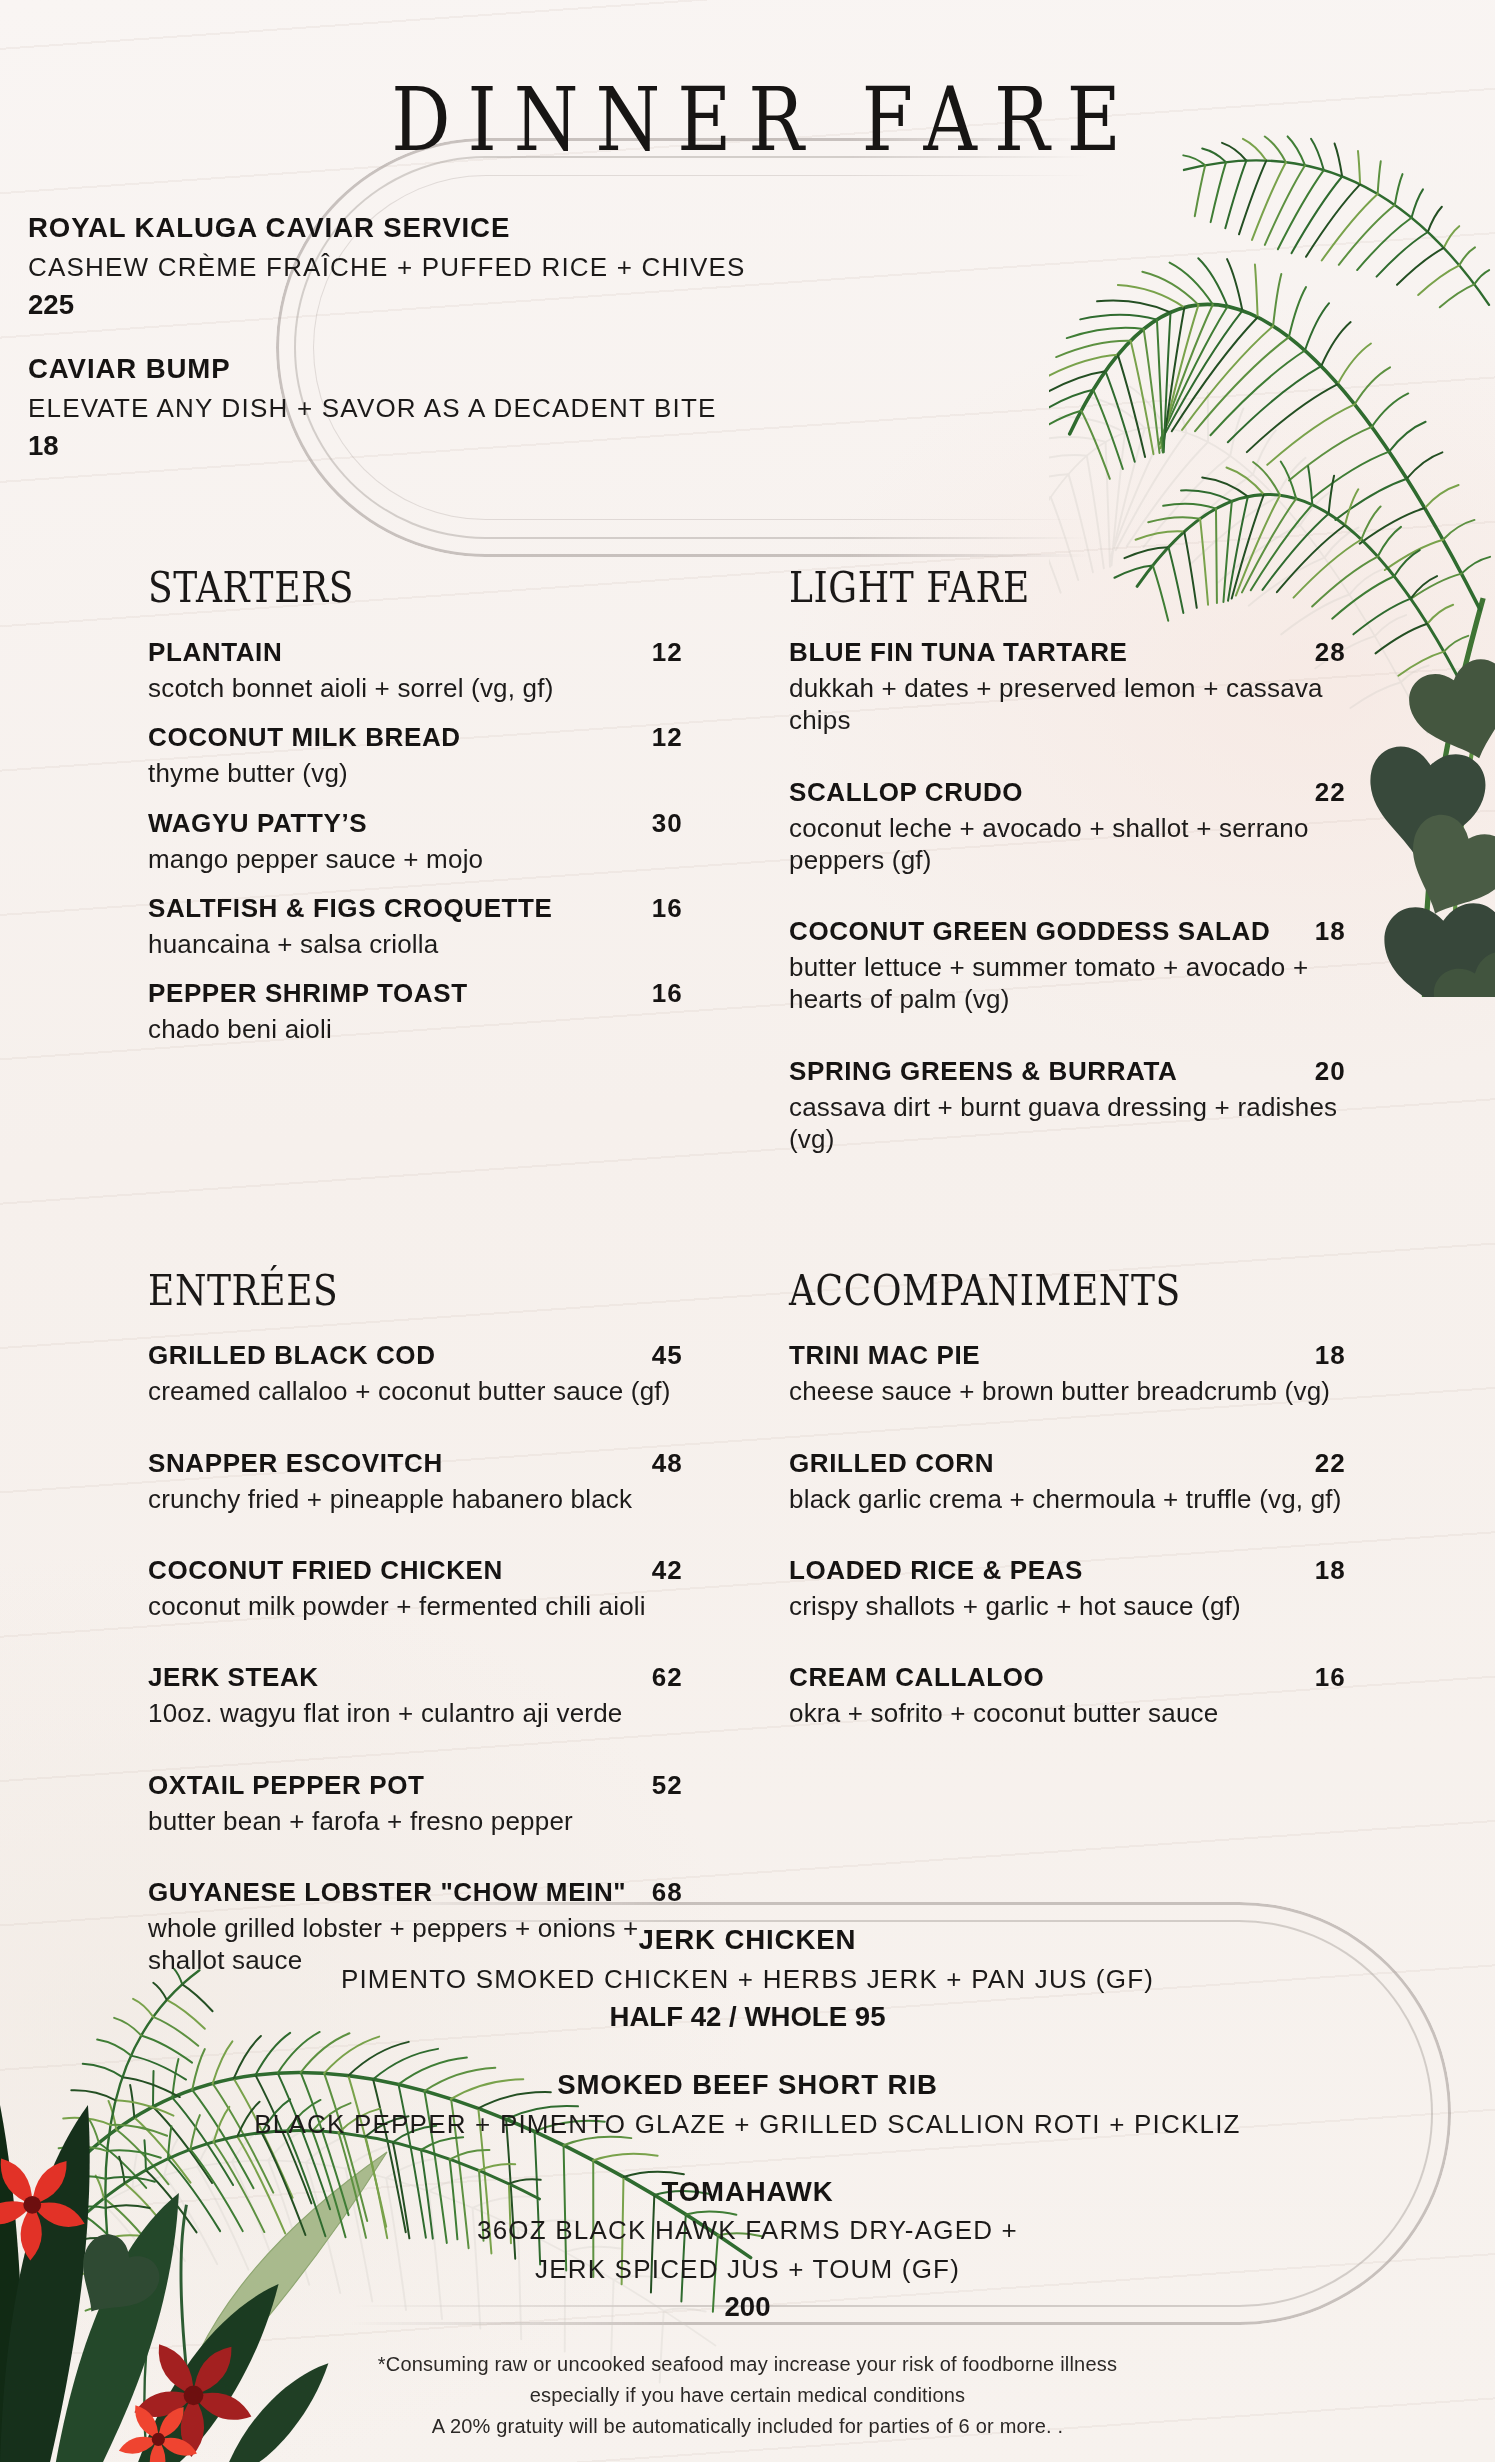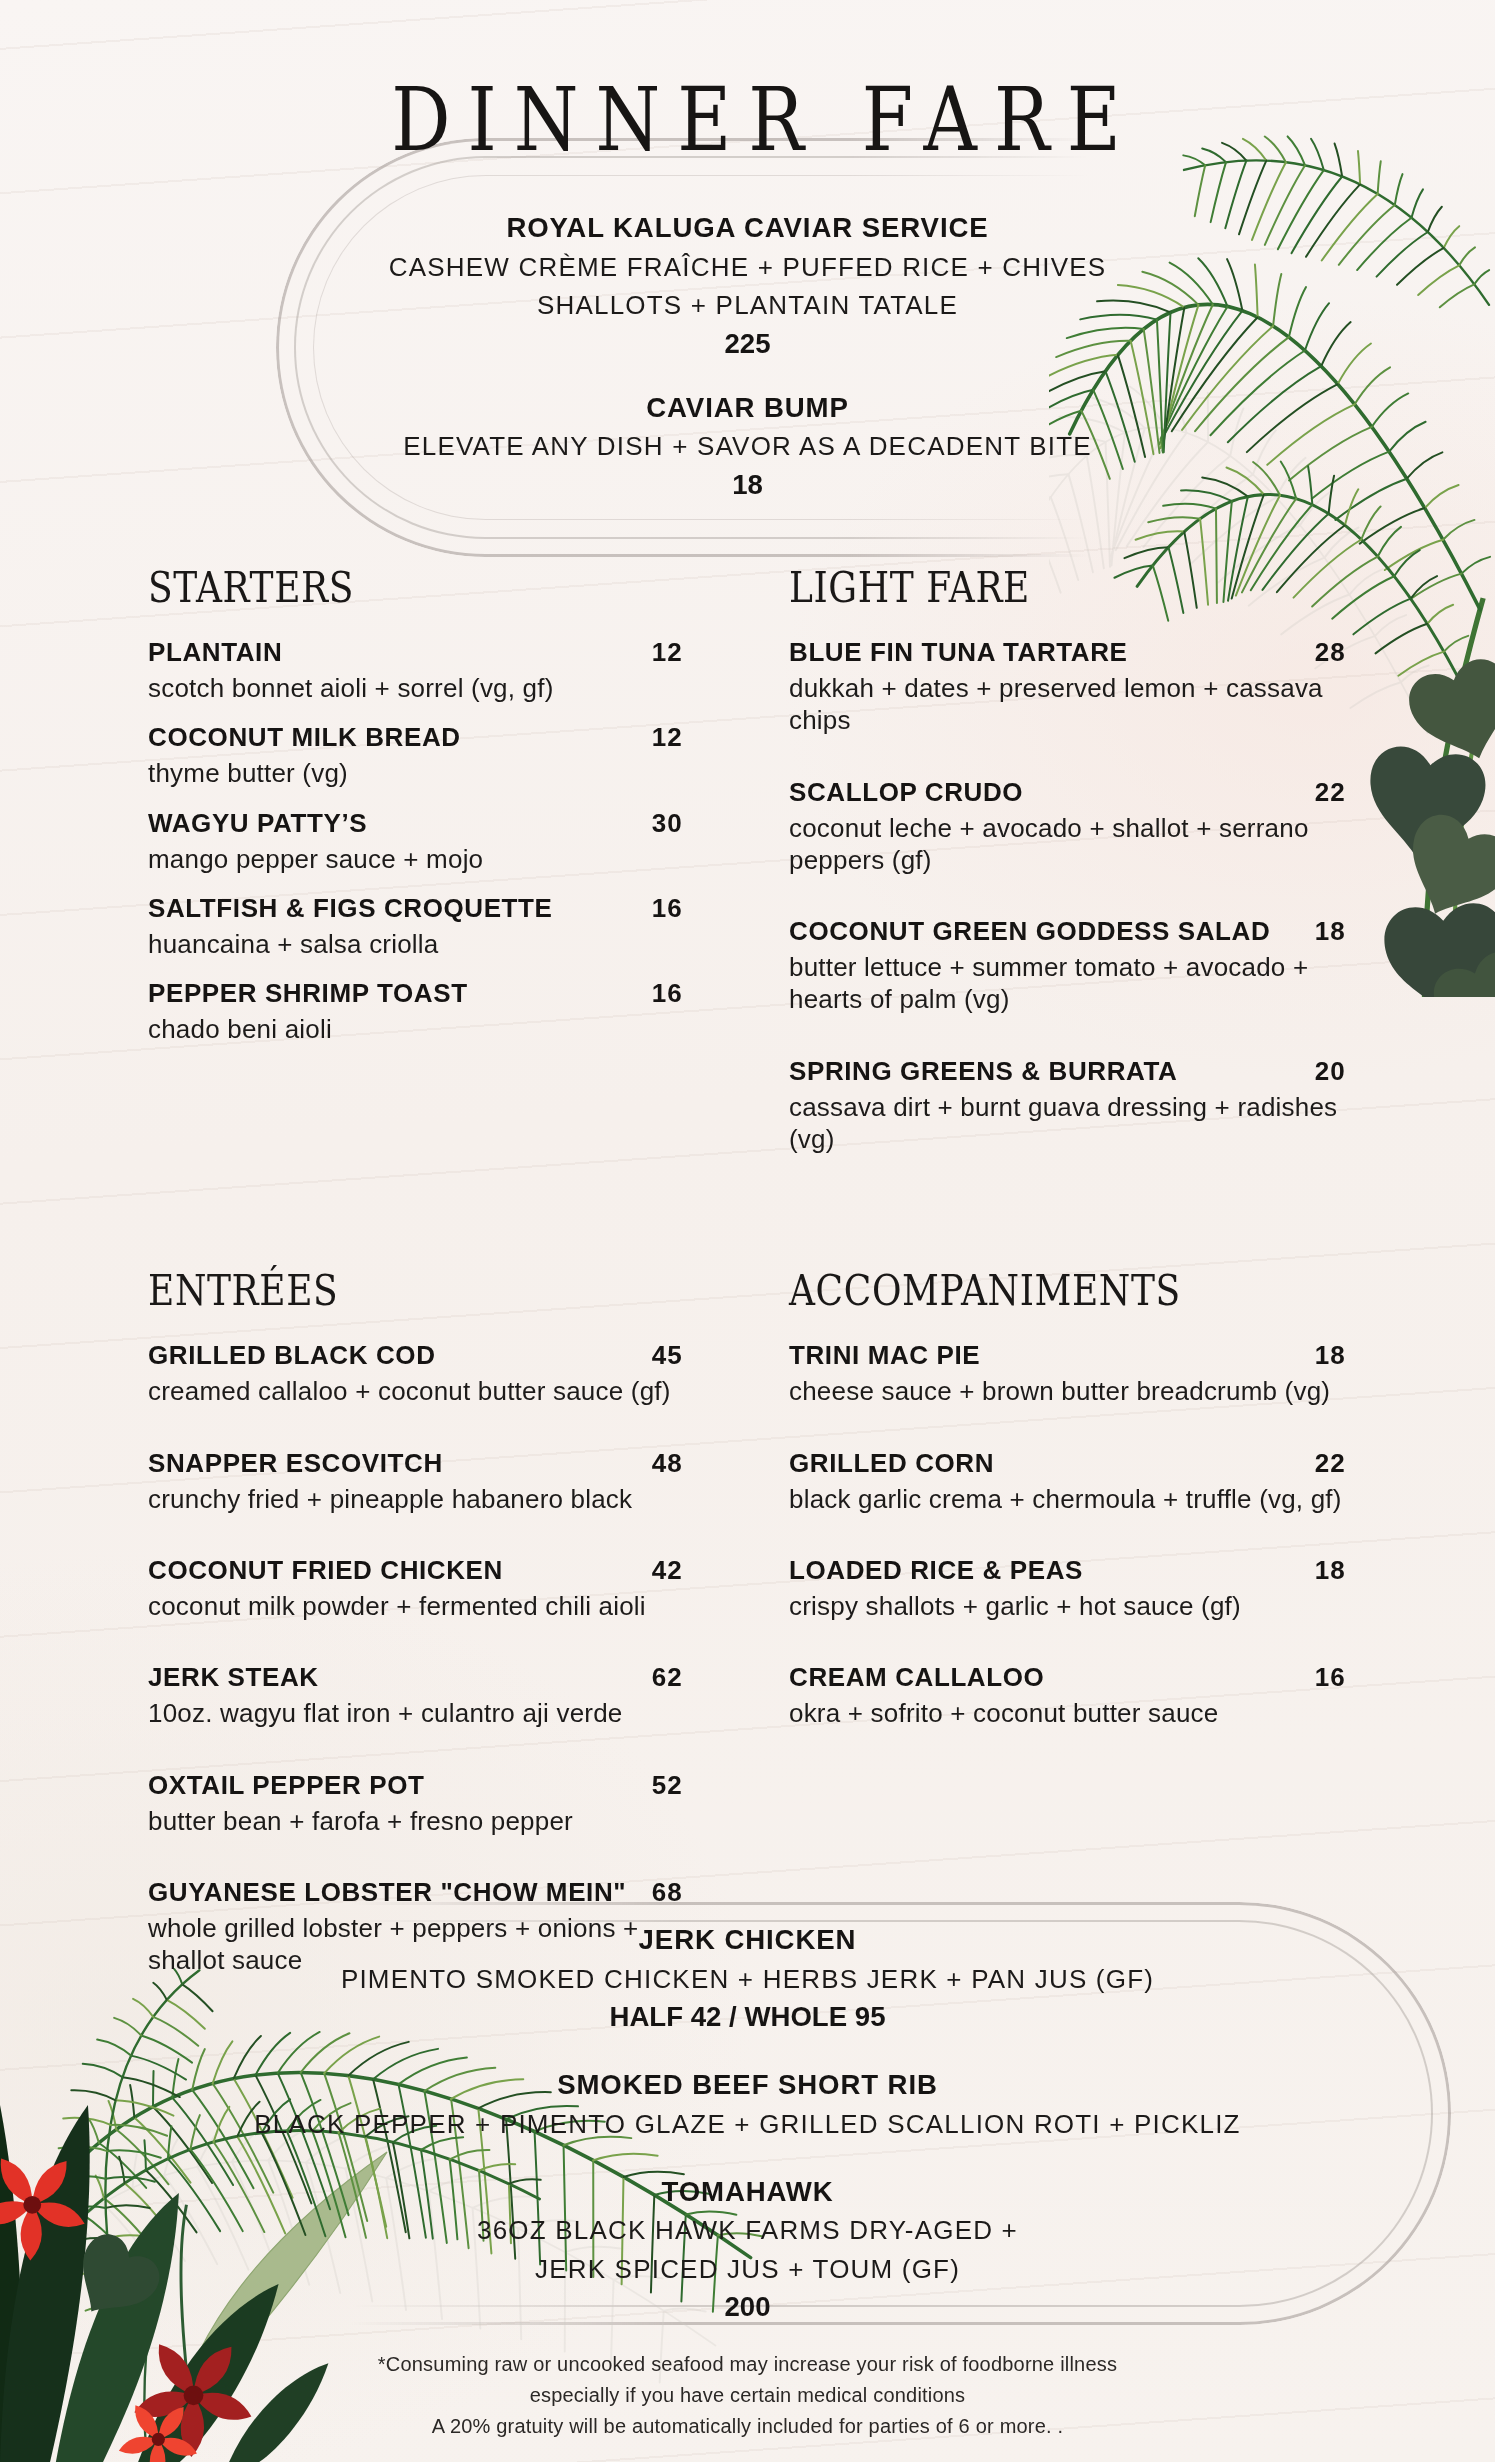--- a/index.html
+++ b/index.html
@@ -57,21 +57,21 @@
     border:2.9px solid rgba(160,152,148,.42);border-left:none;
     border-radius:0 197px 197px 0;
   }
 
   
   .decor{position:absolute;z-index:1;pointer-events:none;}
   .palm-tr{right:0;top:82px;}
   .palm-bl{left:0;top:1929px;}
 
   
-  .caviar{position:absolute;left:0;right:0;top:212px;text-align:center;z-index:2;}
+  .caviar{position:absolute;left:0;right:0;top:212px;z-index:2;padding-left:28px;}
   .c-item + .c-item{margin-top:32px;}
   .c-name{font-size:27.6px;font-weight:700;letter-spacing:0.9px;}
   .c-line{font-size:26px;letter-spacing:1.2px;margin-top:7.6px;color:#1c1a19;}
   .c-price{font-size:27.6px;font-weight:700;margin-top:6.4px;}
 
   
   .columns{
     position:absolute;left:148px;top:562px;width:1198px;z-index:2;
     display:grid;grid-template-columns:535px 557px;column-gap:106px;
   }
@@ -469,21 +469,20 @@
         <circle r="11.200000000000001" fill="#6d0f0f"></circle>
       </g>
     </svg>
 
   <h1 class="title"><span class="stretch">DINNER FARE</span></h1>
 
   <div class="caviar">
     <div class="c-item">
       <div class="c-name">ROYAL KALUGA CAVIAR SERVICE</div>
       <div class="c-line">CASHEW CRÈME FRAÎCHE + PUFFED RICE + CHIVES</div>
-      <div class="c-line">SHALLOTS + PLANTAIN TATALE</div>
       <div class="c-price">225</div>
     </div>
     <div class="c-item">
       <div class="c-name">CAVIAR BUMP</div>
       <div class="c-line">ELEVATE ANY DISH + SAVOR AS A DECADENT BITE</div>
       <div class="c-price">18</div>
     </div>
   </div>
 
   <div class="columns">

